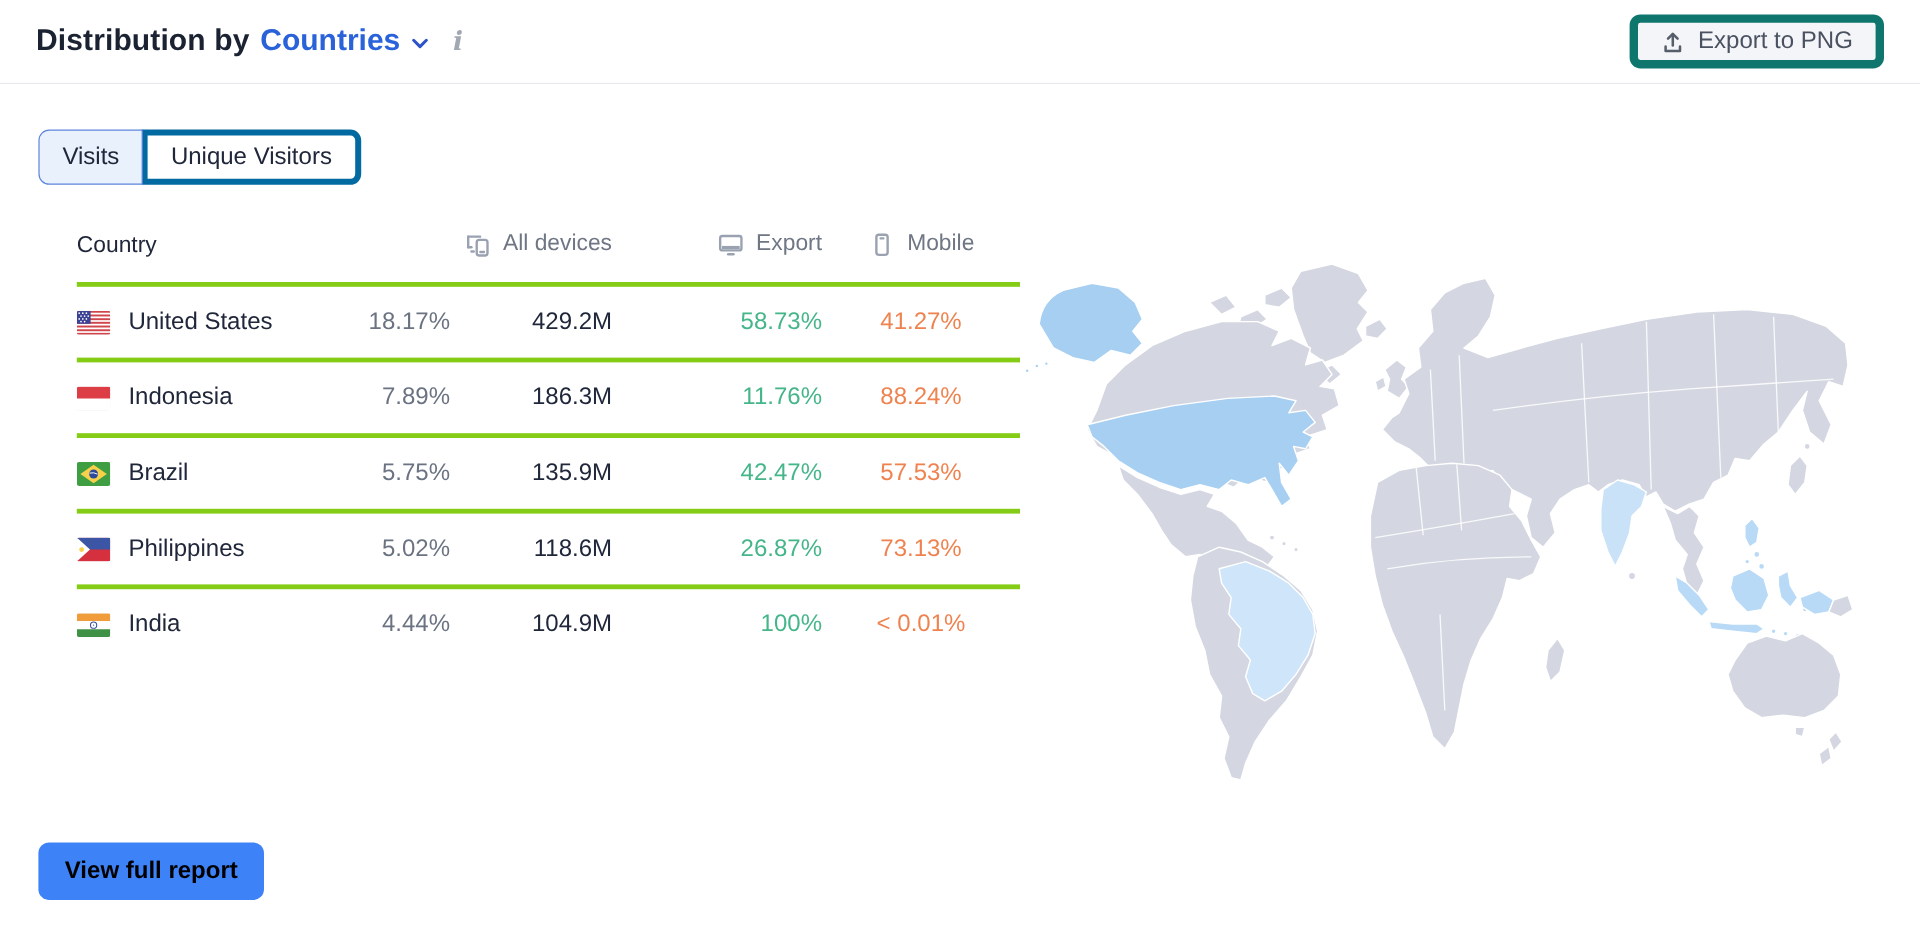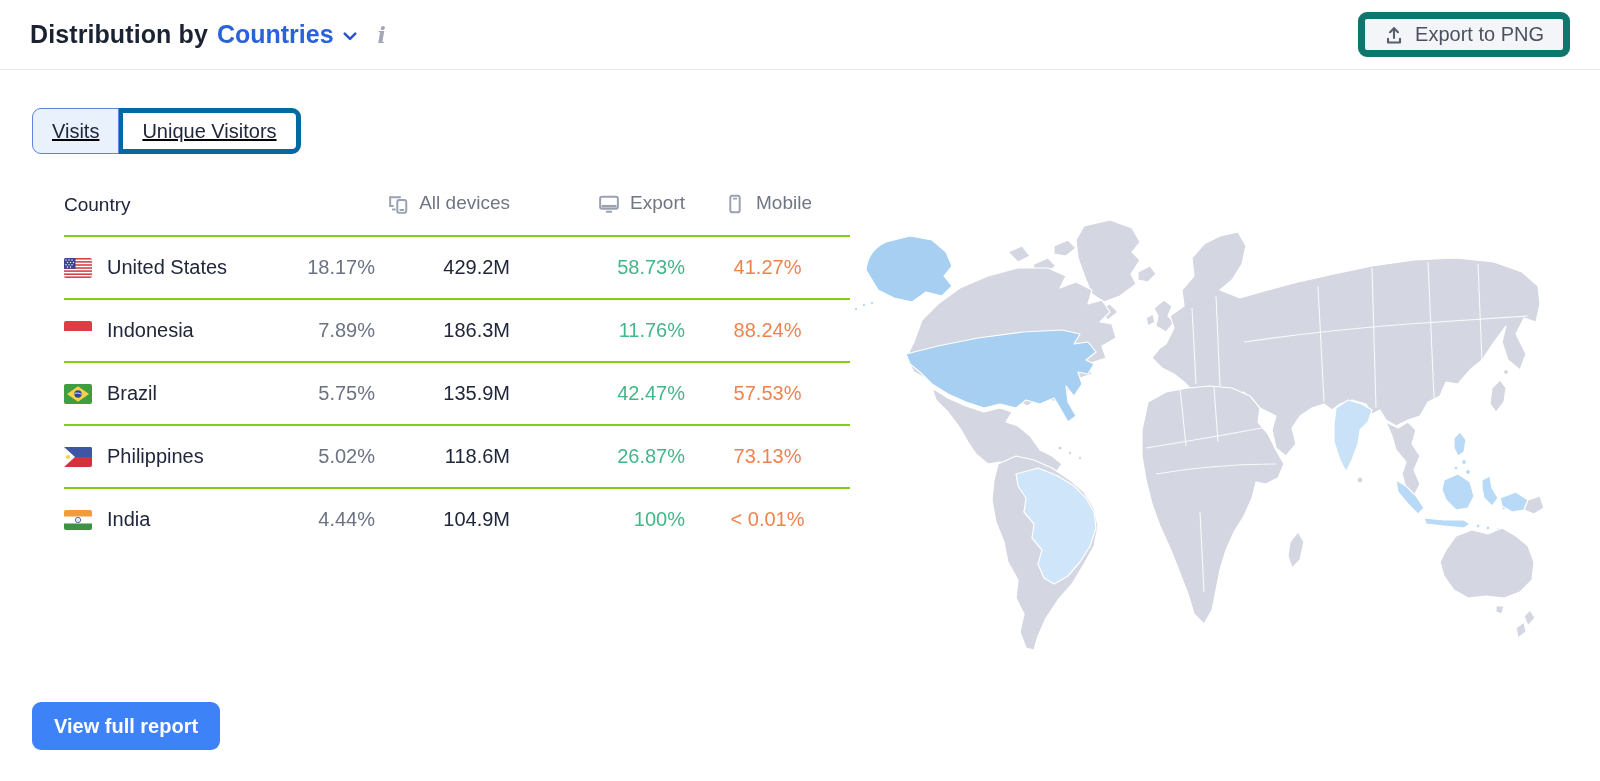--- a/index.html
+++ b/index.html
@@ -15,52 +15,52 @@
   .title { font-size: 25px; font-weight: 700; color: var(--title-dark); letter-spacing: .1px; }
   .title-dd { display: flex; align-items: center; gap: 7px; cursor: pointer; }
   .title-dd .dd-label { font-size: 25px; font-weight: 700; color: var(--accent-blue); }
   .info-i { font-family: "DejaVu Serif", serif; font-style: italic; font-weight: 700;
     color: #a2a8b3; font-size: 22px; margin-left: 10px; cursor: pointer; }
   .export-btn { display: flex; align-items: center; gap: 11px; height: 45px;
     padding: 0 19px; background: #f4f5f8; border: 7px solid #0f766e; border-radius: 9px;
     font-size: 20px; font-weight: 500; color: #4a5160; cursor: pointer; }
 
   
-  .tabs { position: absolute; left: 32px; top: 108px; display: inline-flex; text-decoration: underline; }
+  .tabs { position: absolute; left: 32px; top: 108px; display: inline-flex; }
   .tab { height: 46px; padding: 0 19px; display: flex; align-items: center;
     font-size: 20px; color: #20273a; background: #fff; border: 5px solid #0369a1; cursor: pointer; }
   .tab.first { border-radius: 9px 0 0 9px; }
   .tab.last { border-radius: 0 9px 9px 0; margin-left: -1px; }
   .tab.active { background: #e9f1fd; border: 1.5px solid #5f84dd; z-index: 2; }
 
   
   .table { position: absolute; left: 32px; top: 175px; width: 786px; margin-left: 32px; }
   .thead { display: flex; align-items: center; height: 60px; }
-  .trow { display: flex; align-items: center; height: 63px; border-top: 2px solid #84cc16; cursor: pointer; }
+  .trow { display: flex; align-items: center; height: 63px; border-top: 4px solid #84cc16; cursor: pointer; }
   .col-country { flex: 1; display: flex; align-items: center; gap: 15px; }
   .col-share   { width: 100px; text-align: right; }
   .col-all     { width: 135px; text-align: right; }
   .col-desktop { width: 175px; text-align: right; }
   .col-mobile  { width: 165px; text-align: center; }
   .thead .hlabel { font-size: 19px; color: #20273a; }
   .hcell { display: inline-flex; align-items: center; gap: 9px; justify-content: flex-end;
     font-size: 19px; color: #6f7684; }
   .hicon { display: inline-flex; position: relative; top: 1px; }
   .trow .cname { font-size: 20px; color: #20273a; }
   .trow .share { font-size: 20px; color: #6b7383; }
   .trow .alldev { font-size: 20px; color: #20273a; }
   .trow .desktop { font-size: 20px; color: var(--desktop-green); }
   .trow .mobile { font-size: 20px; color: var(--mobile-orange); }
   .flag { width: 28px; height: 20px; border-radius: 2px; overflow: hidden;
     box-shadow: inset 0 0 0 1px rgba(0,0,0,.12); flex: 0 0 28px; }
   .flag svg { display: block; }
 
   
   .view-btn { position: absolute; left: 32px; top: 702px; height: 48px; padding: 0 22px;
-    background: var(--button-blue); border: none; border-radius: 9px; color: #ffffff;
+    background: var(--button-blue); border: none; border-radius: 9px; color: #000000;
     font-size: 20px; font-weight: 700; font-family: inherit; cursor: pointer; }
 
   
   .map-wrap { position: absolute; left: 848px; top: 212px; width: 700px; height: 455px; }
   .map-wrap svg { width: 100%; height: 100%; }
   .land { fill: var(--map-land); stroke: #fff; stroke-width: 1.2; stroke-linejoin: round; }
   .c-us { fill: var(--map-united-states); stroke: #fff; stroke-width: 1.2; stroke-linejoin: round; }
   .c-br { fill: var(--map-brazil); stroke: #fff; stroke-width: 1.2; stroke-linejoin: round; }
   .c-in { fill: var(--map-india); stroke: #fff; stroke-width: 1.2; stroke-linejoin: round; }
   .c-id { fill: var(--map-indonesia); stroke: #fff; stroke-width: 1.2; stroke-linejoin: round; }

